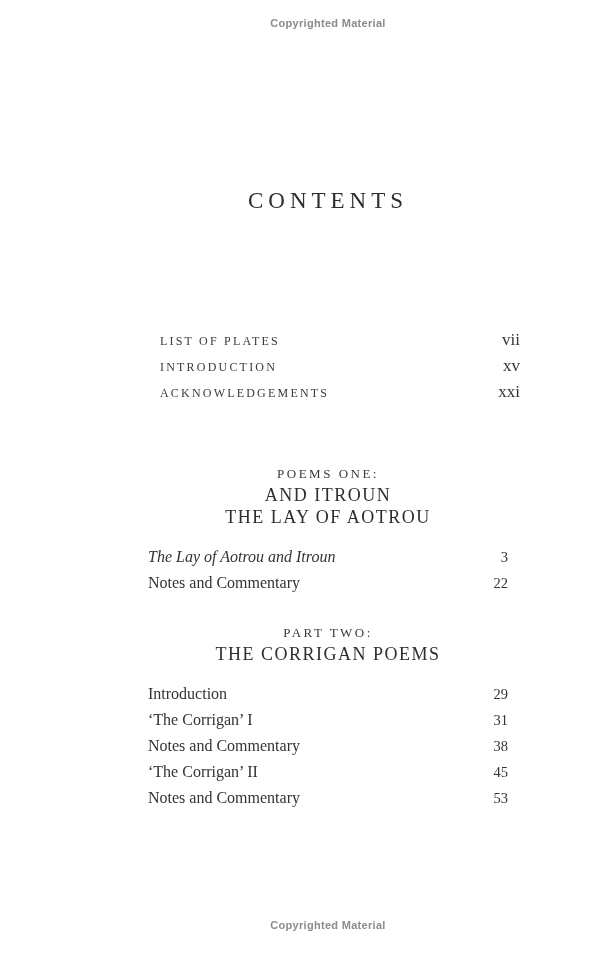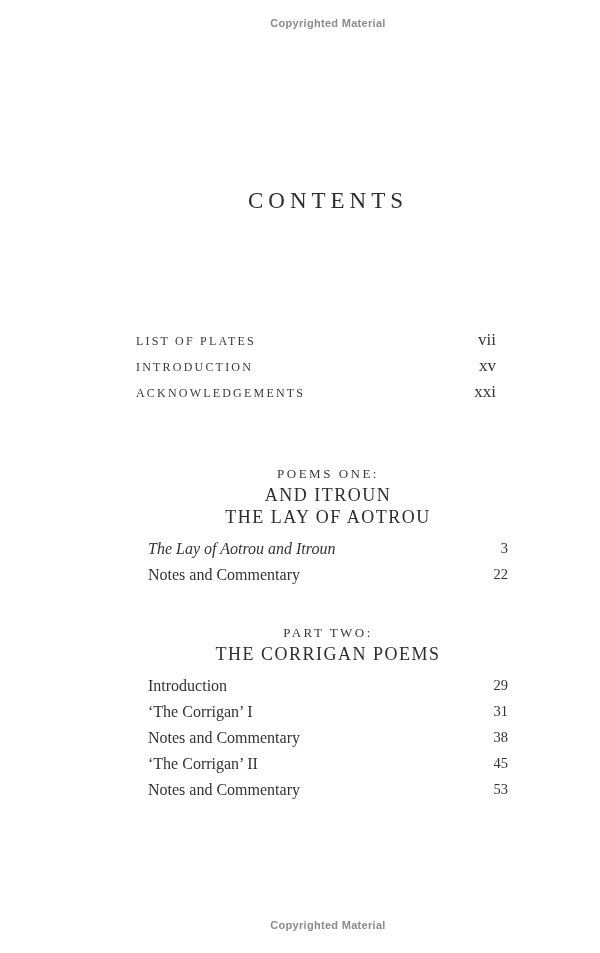--- a/index.html
+++ b/index.html
@@ -21,21 +21,21 @@
   }
   .copyright.top{top:17px;}
   .copyright.bottom{top:919px;}
   .contents-title{
     position:absolute;top:188px;left:0;right:0;
     margin:0;text-align:center;
     font-size:23px;font-weight:400;
     letter-spacing:5px;color:#2e2e2e;
   }
   .front-matter{
-    position:absolute;top:330px;left:108px;width:360px;
+    position:absolute;top:330px;left:132px;width:360px;
   }
   .fm-row{
     display:flex;justify-content:space-between;align-items:baseline;
     height:26px;
   }
   .fm-label{
     font-size:12px;letter-spacing:2.2px;color:#3a3a3a;
   }
   .fm-page{
     font-size:17px;color:#333333;
@@ -51,21 +51,21 @@
   }
   .part-title{
     font-size:18px;letter-spacing:1.5px;color:#2e2e2e;
     line-height:22px;
   }
   .part-title .title-line{display:block;}
   .part-entries{
     margin:12px auto 0 auto;width:360px;text-align:left;
   }
   .entry-row{
-    display:flex;justify-content:space-between;align-items:flex-start;
+    display:flex;justify-content:space-between;align-items:flex-end;
     height:26px;
     gap:24px;
   }
   .entry-label{
     font-size:16px;color:#333333;
   }
   .entry-label.italic{font-style:italic;}
   .entry-page{
     font-size:14.5px;color:#333333;
   }

